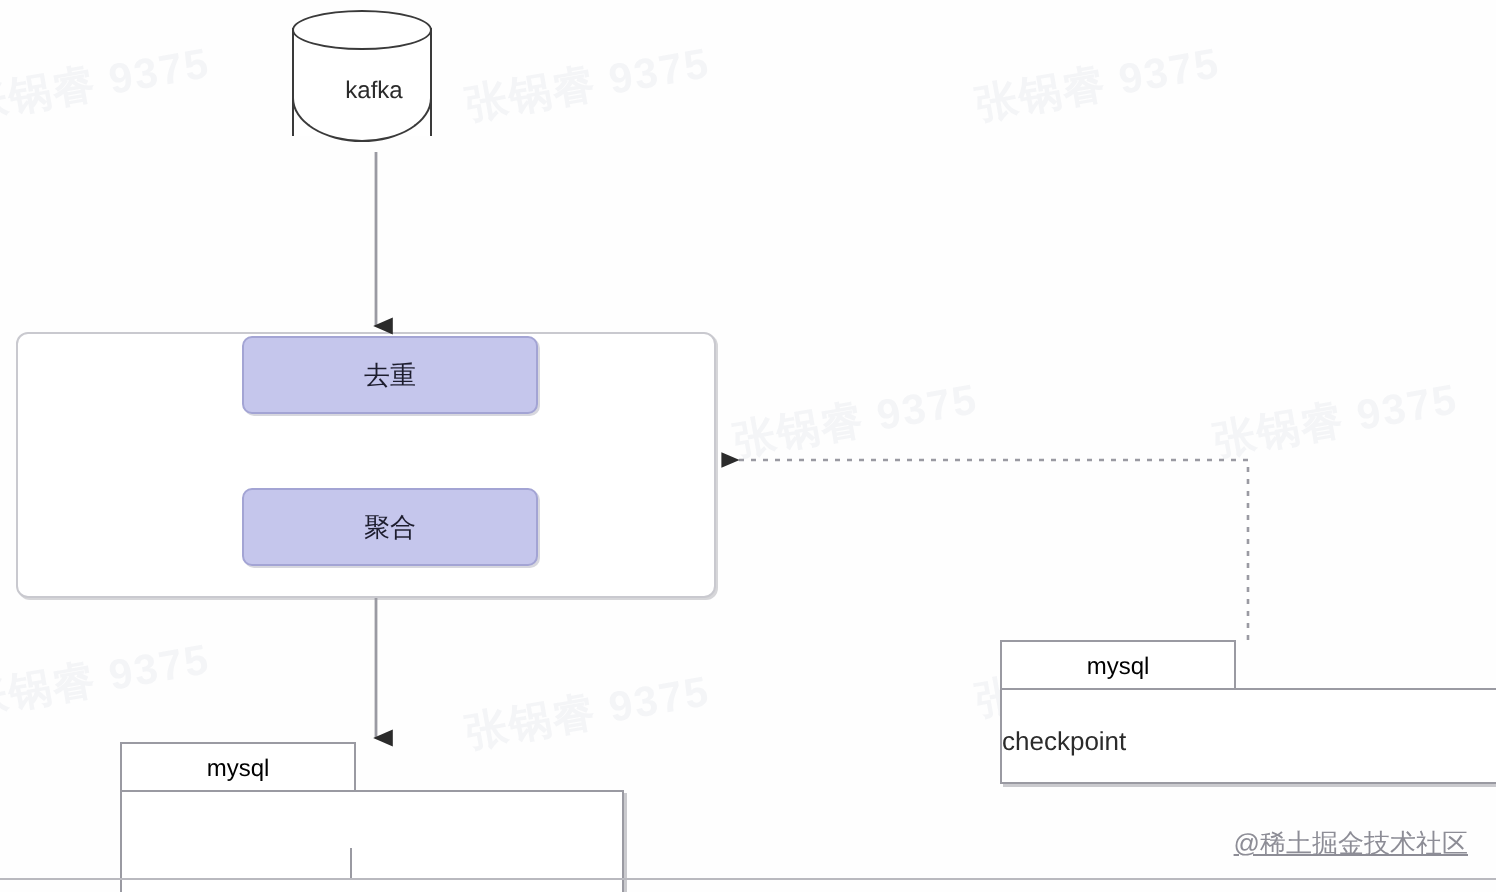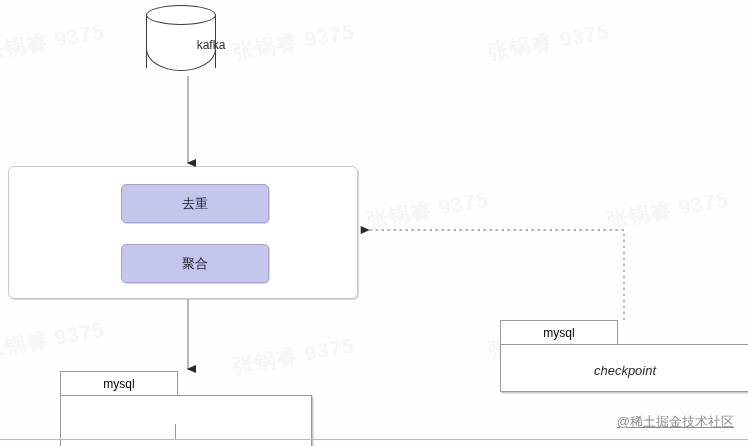--- a/index.html
+++ b/index.html
@@ -71,21 +71,20 @@
     box-sizing: border-box;
   }
   #kafka-cylinder .cyl-label {
     position: absolute;
     left: 0;
     top: 33px;
     width: 82px;
     text-align: center;
     font-size: 12px;
     color: #2b2b2b;
-    padding-left: 24px;
   }
 
   
   #process-container {
     position: absolute;
     left: 8px;
     top: 166px;
     width: 350px;
     height: 133px;
     border: 1.2px solid #c9c9cf;
@@ -103,21 +102,21 @@
     border: 1px solid #a3a4d4;
     border-radius: 5px;
     box-sizing: border-box;
     display: flex;
     align-items: center;
     justify-content: center;
     font-size: 13px;
     color: #1d1d2e;
     box-shadow: 1px 1px 0 rgba(140,140,160,0.35);
   }
-  #op-dedupe { top: 17px; }
+  #op-dedupe { top: 1px; }
   #op-aggregate { top: 77px; }
 
   
   .pkg {
     position: absolute;
     box-sizing: border-box;
   }
   .pkg .pkg-tab {
     position: absolute;
     left: 0;
@@ -138,25 +137,24 @@
     left: 0;
     top: 24px;
     border: 1.2px solid #9a9aa2;
     background: #ffffff;
     box-sizing: border-box;
     box-shadow: 1.5px 1.5px 0 rgba(150,150,158,0.5);
   }
   .pkg .pkg-body-text {
     position: absolute;
     width: 100%;
-    text-align: center;
+    text-align: left;
     font-size: 13px;
     color: #2b2b2b;
     top: 18px;
-    font-style: italic;
   }
 
   #mysql-sink {
     left: 60px;
     top: 371px;
     width: 254px;
     height: 80px;
   }
   #mysql-sink .pkg-tab { width: 118px; }
   #mysql-sink .pkg-body { width: 252px; height: 56px; }

